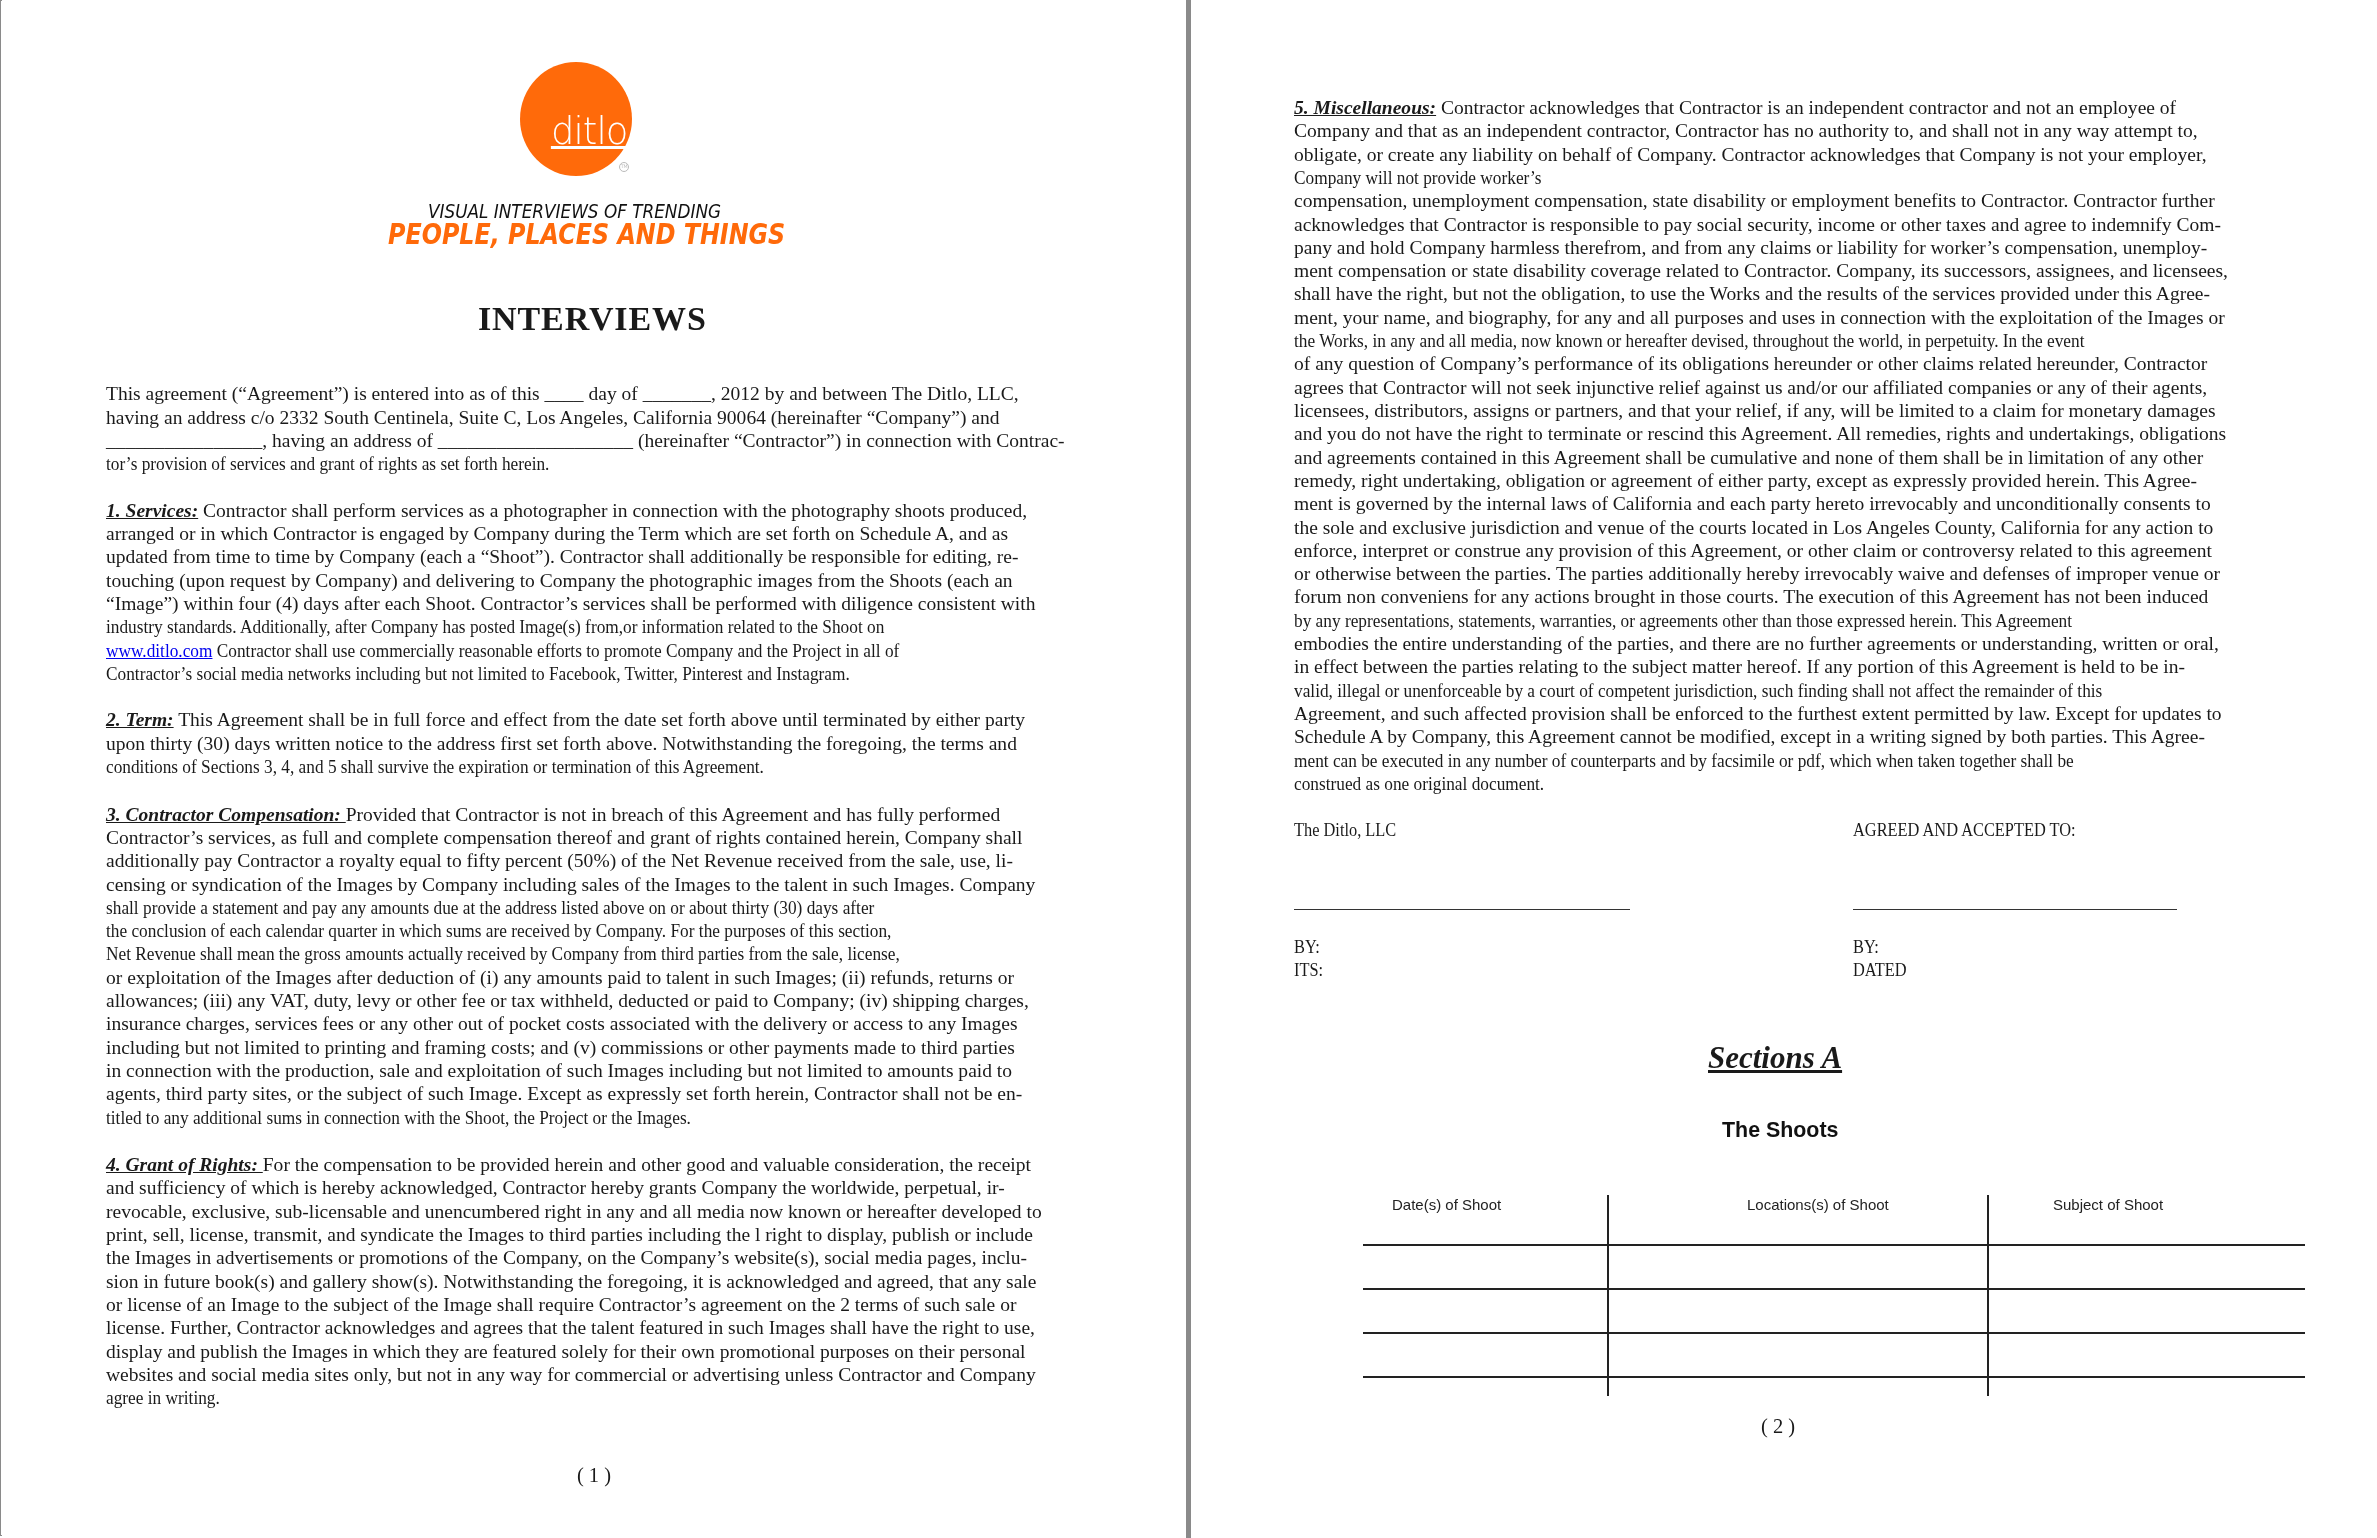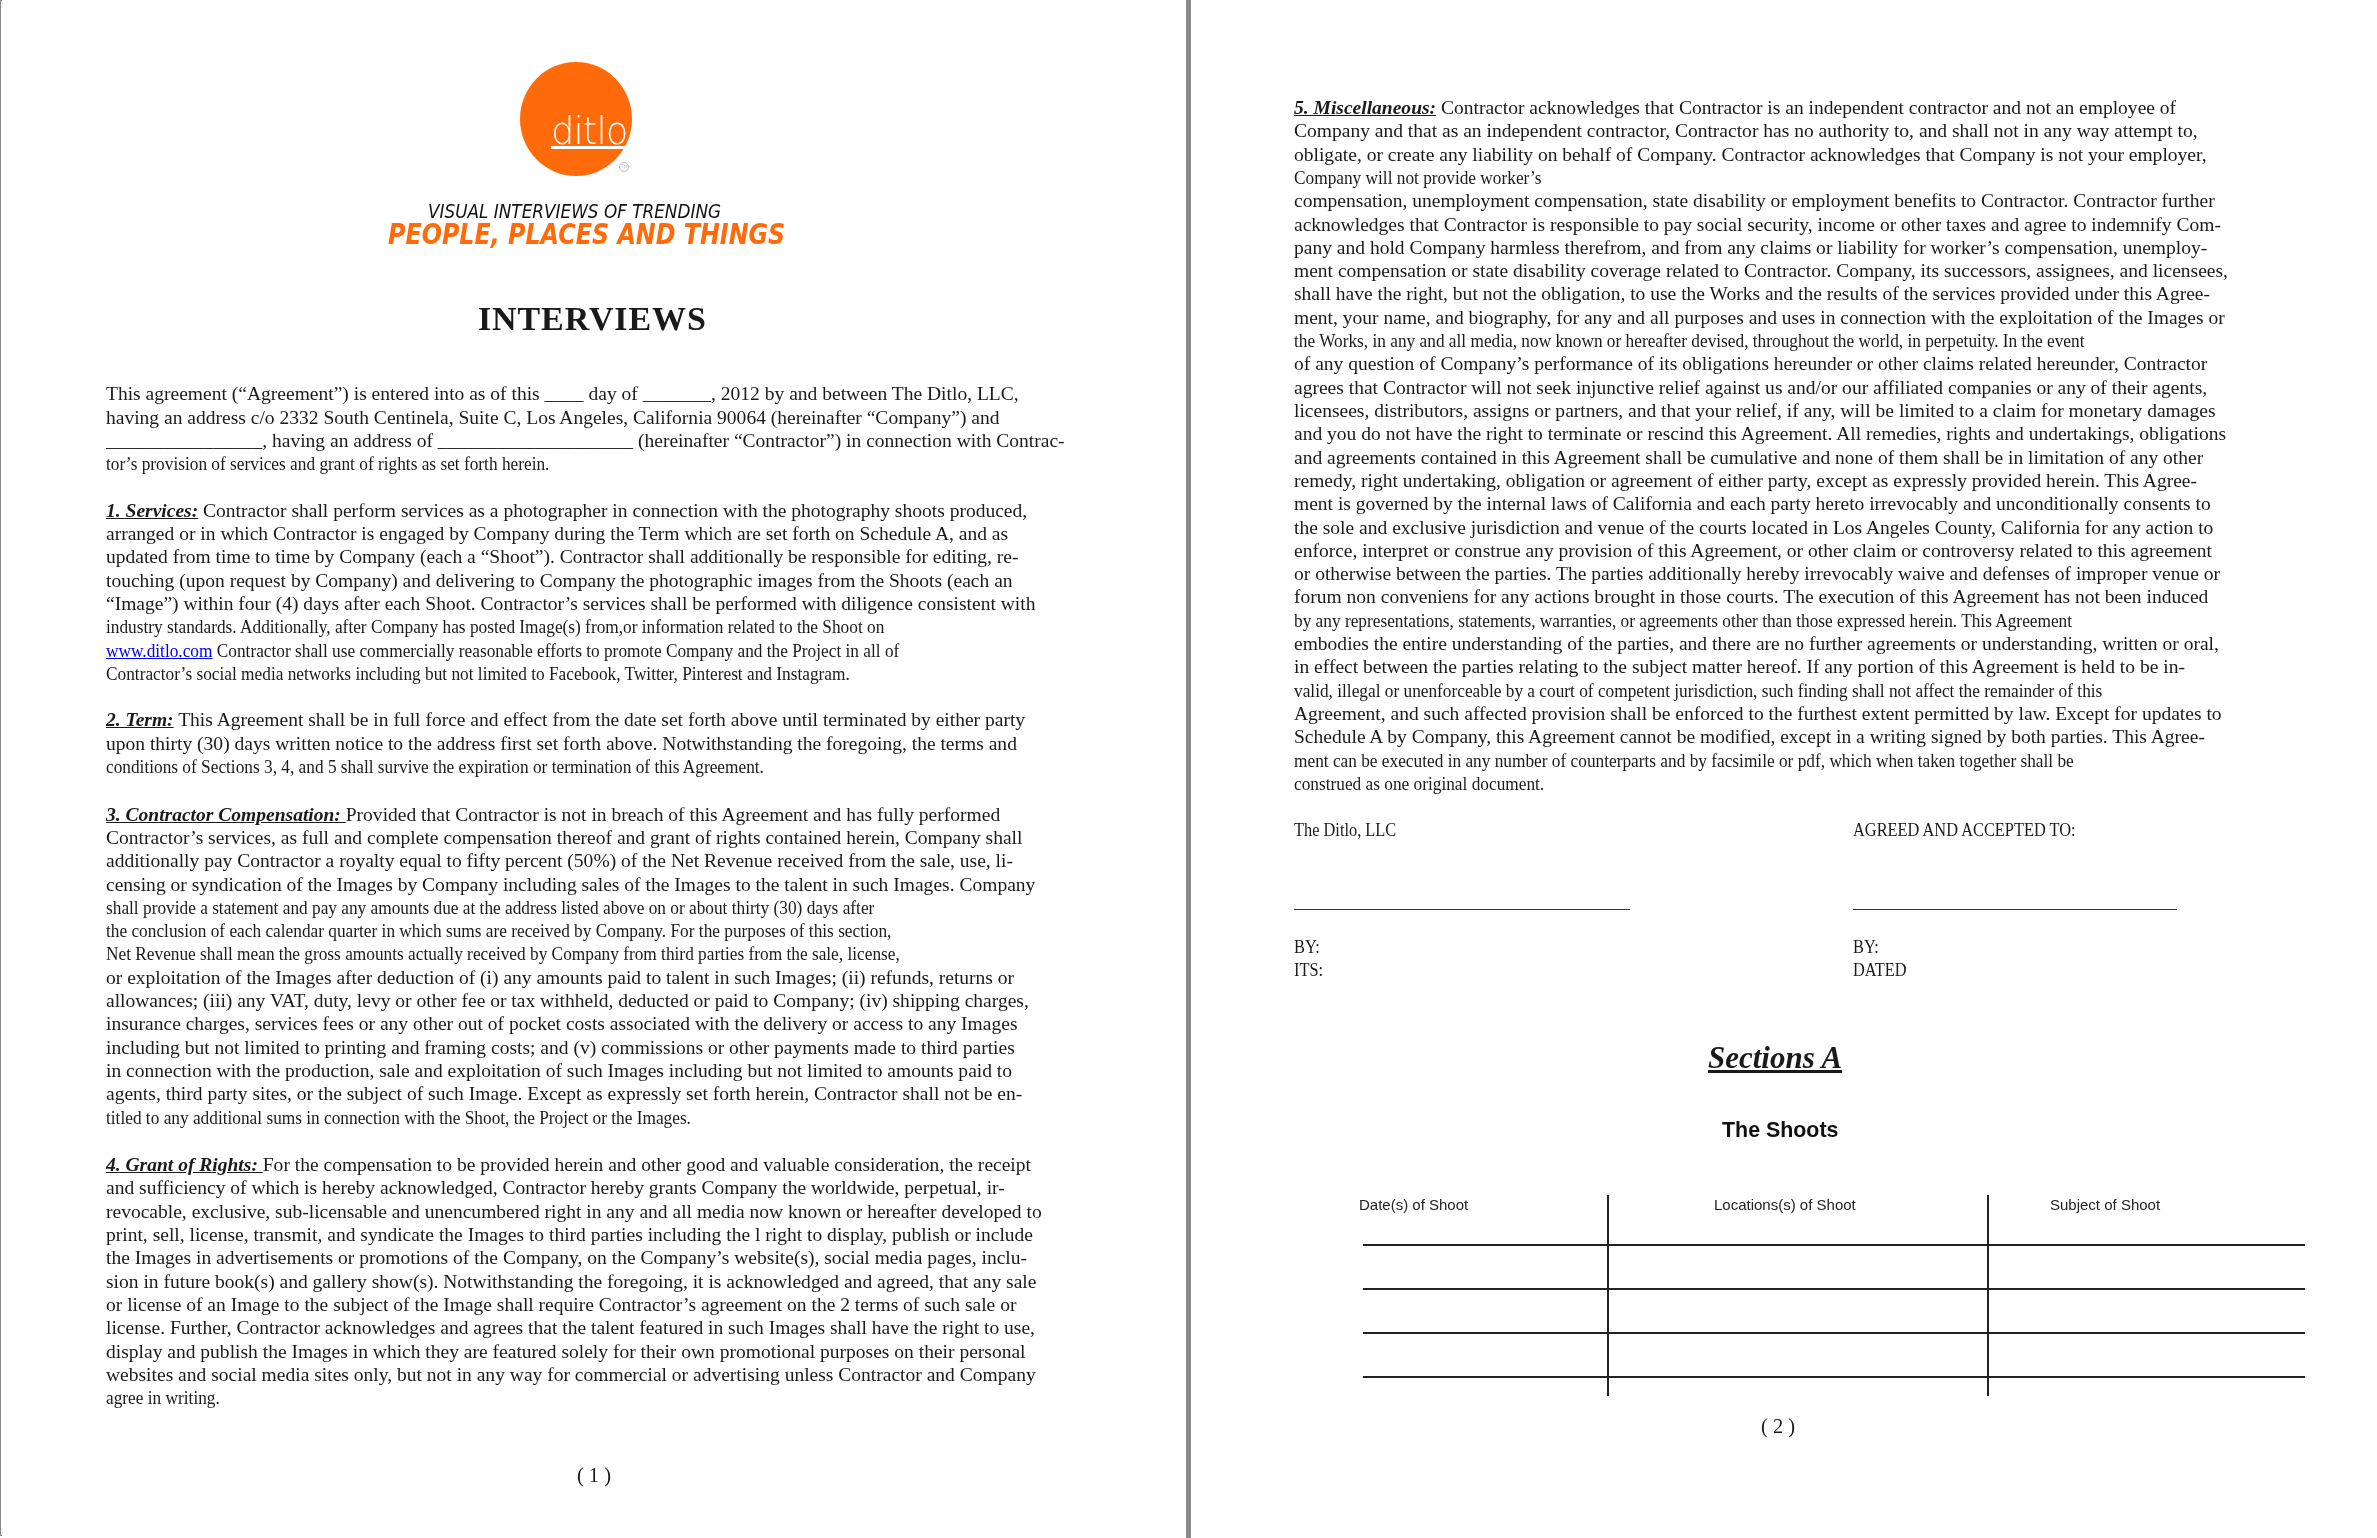--- a/index.html
+++ b/index.html
@@ -16,21 +16,21 @@
   
   .logo-circle { position:absolute; width:112px; height:114px; border-radius:50%; background:#ff6a0a; }
   .logo-text { position:absolute; font-family:"DejaVu Sans", sans-serif; font-weight:300; color:#ffffff; font-size:37px; letter-spacing:-0.9px;text-decoration:underline; }
   .tm { position:absolute; width:8.4px; height:8.4px; border-radius:50%; border:0.9px solid #bbb; font-size:4.7px; color:#bbb; font-family:"DejaVu Sans", sans-serif; text-align:center; line-height:8.4px; }
   .tagline1 { position:absolute; font-family:"DejaVu Sans", sans-serif; font-size:19.6px; color:#111; white-space:nowrap; transform:scaleX(0.86); transform-origin:0 0; font-style:italic; }
   .tagline2 { position:absolute; font-family:"DejaVu Sans", sans-serif; font-weight:bold; font-style:italic; font-size:29px; color:#ff6a0a; white-space:nowrap; transform:scaleX(0.82); transform-origin:0 0; }
   .doc-title { position:absolute; font-family:"Liberation Serif", serif; font-weight:bold; font-size:34px; color:#1a1a1a; letter-spacing:0.9px; white-space:nowrap; }
   .pagenum { position:absolute; font-family:"Liberation Serif", serif; font-size:20.5px; color:#1a1a1a; white-space:nowrap; }
   .sched-title { position:absolute; font-family:"Liberation Serif", serif; font-weight:bold; font-style:italic; font-size:31px; color:#1a1a1a; text-decoration:underline; white-space:nowrap; }
   .shoots-title { position:absolute; font-family:Liberation Sans, sans-serif; font-weight:bold; font-size:21.4px; color:#111; white-space:nowrap; }
-  .th { position:absolute; font-family:"Liberation Sans", sans-serif; font-size:15px; color:#222; white-space:nowrap; }
+  .th { position:absolute; font-family:"Liberation Sans", sans-serif; font-size:15px; color:#222; white-space:nowrap;margin-left:33px; }
   .hline { position:absolute; height:1.9px; background:#222; }
   .vline { position:absolute; width:1.9px; background:#222; }
   .sig-line { position:absolute; height:0.9px; background:#333; }
 </style>
 </head>
 <body>
 
 <div class="frame"></div>
 
 <div class="page" id="page1">
@@ -137,21 +137,21 @@
     <div class="line" style="left: 663px; top: 935px; transform: scaleX(0.88);">BY:</div>
     <div class="line" style="left: 663px; top: 958px; transform: scaleX(0.88);">DATED</div>
   </div>
 
   <div class="sched-title" style="left:518px; top:1040px;">Sections A</div>
   <div class="shoots-title" style="left:532px; top:1118px;">The Shoots</div>
 
   <div>
     <div class="th" style="left:169px; top:1196px;">Date(s) of Shoot</div>
     <div class="th" style="left:524px; top:1196px;">Locations(s) of Shoot</div>
-    <div class="th" style="left:860px; top:1196px;">Subject of Shoot</div>
+    <div class="th" style="left:830px; top:1196px;">Subject of Shoot</div>
 
     <div class="vline" style="left:417px; top:1195px; height:201px;"></div>
     <div class="vline" style="left:797px; top:1195px; height:201px;"></div>
 
     <div class="hline" style="left:173px; top:1244px; width:983px; width:942px;"></div>
     <div class="hline" style="left:173px; top:1288px; width:942px;"></div>
     <div class="hline" style="left:173px; top:1332px; width:942px;"></div>
     <div class="hline" style="left:173px; top:1376px; width:942px;"></div>
 
     <div class="abs" style="left:173px; top:1245px; width:243px; height:43px;"></div>

